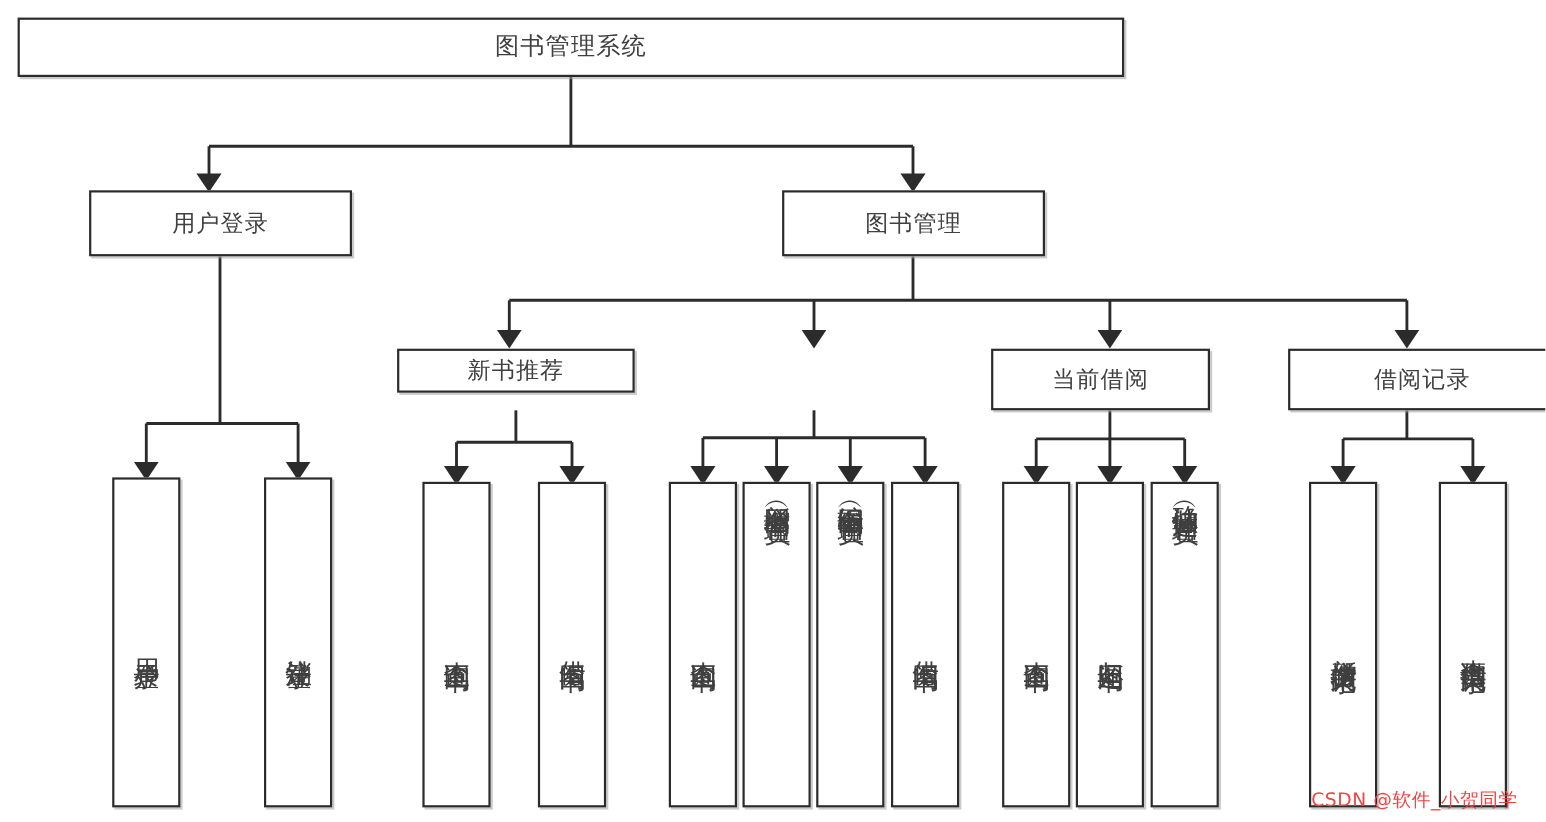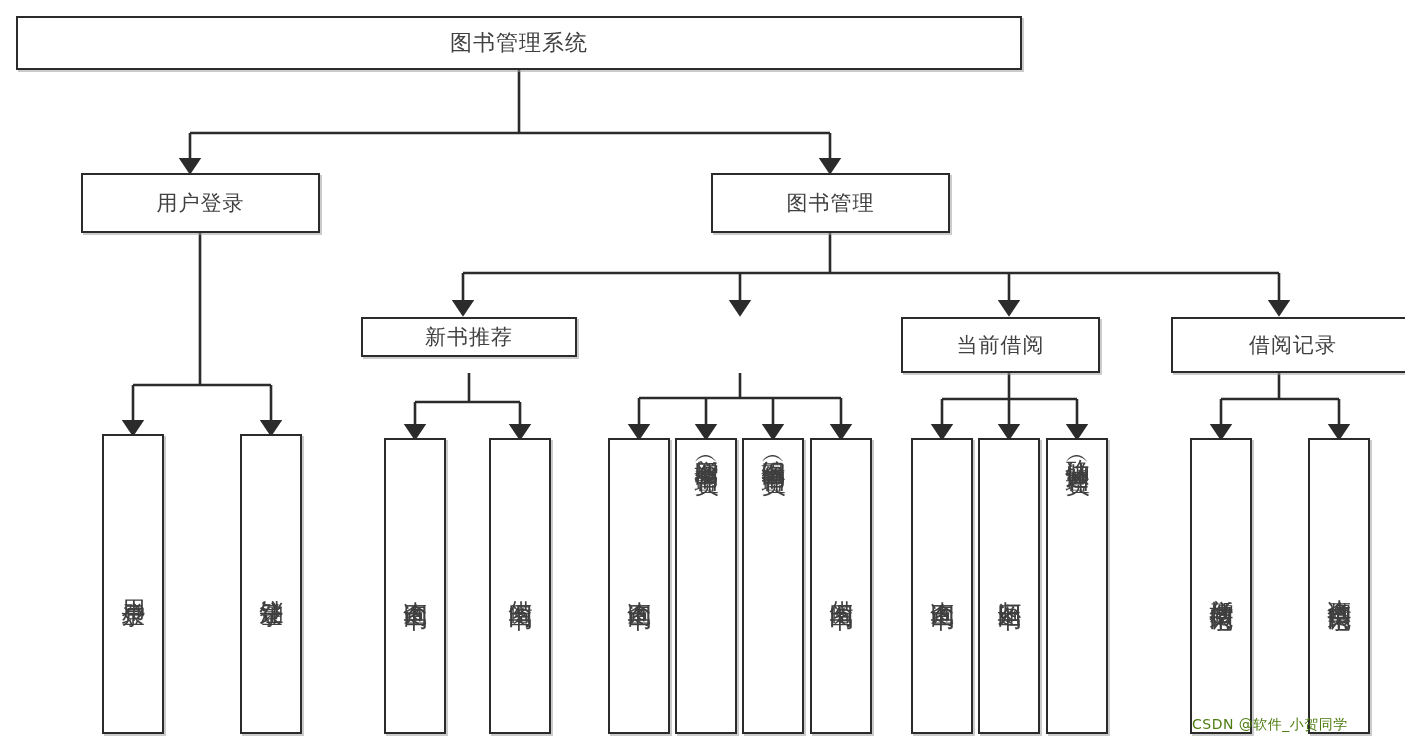--- a/index.html
+++ b/index.html
@@ -64,22 +64,22 @@
     display: block;
   }
   .leaf.center-v {
     align-items: center;
   }
   .leaf.top-v {
     align-items: flex-start;
   }
   .watermark {
     position: absolute;
-    font-size: 14px;
-    color: #4d7c0f;
+    font-size: 17px;
+    color: #ef4444;
     letter-spacing: 0.5px;
     white-space: nowrap;
     user-select: none;
   }
 </style>
 </head>
 <body>
 
 <div id="canvas">
 

